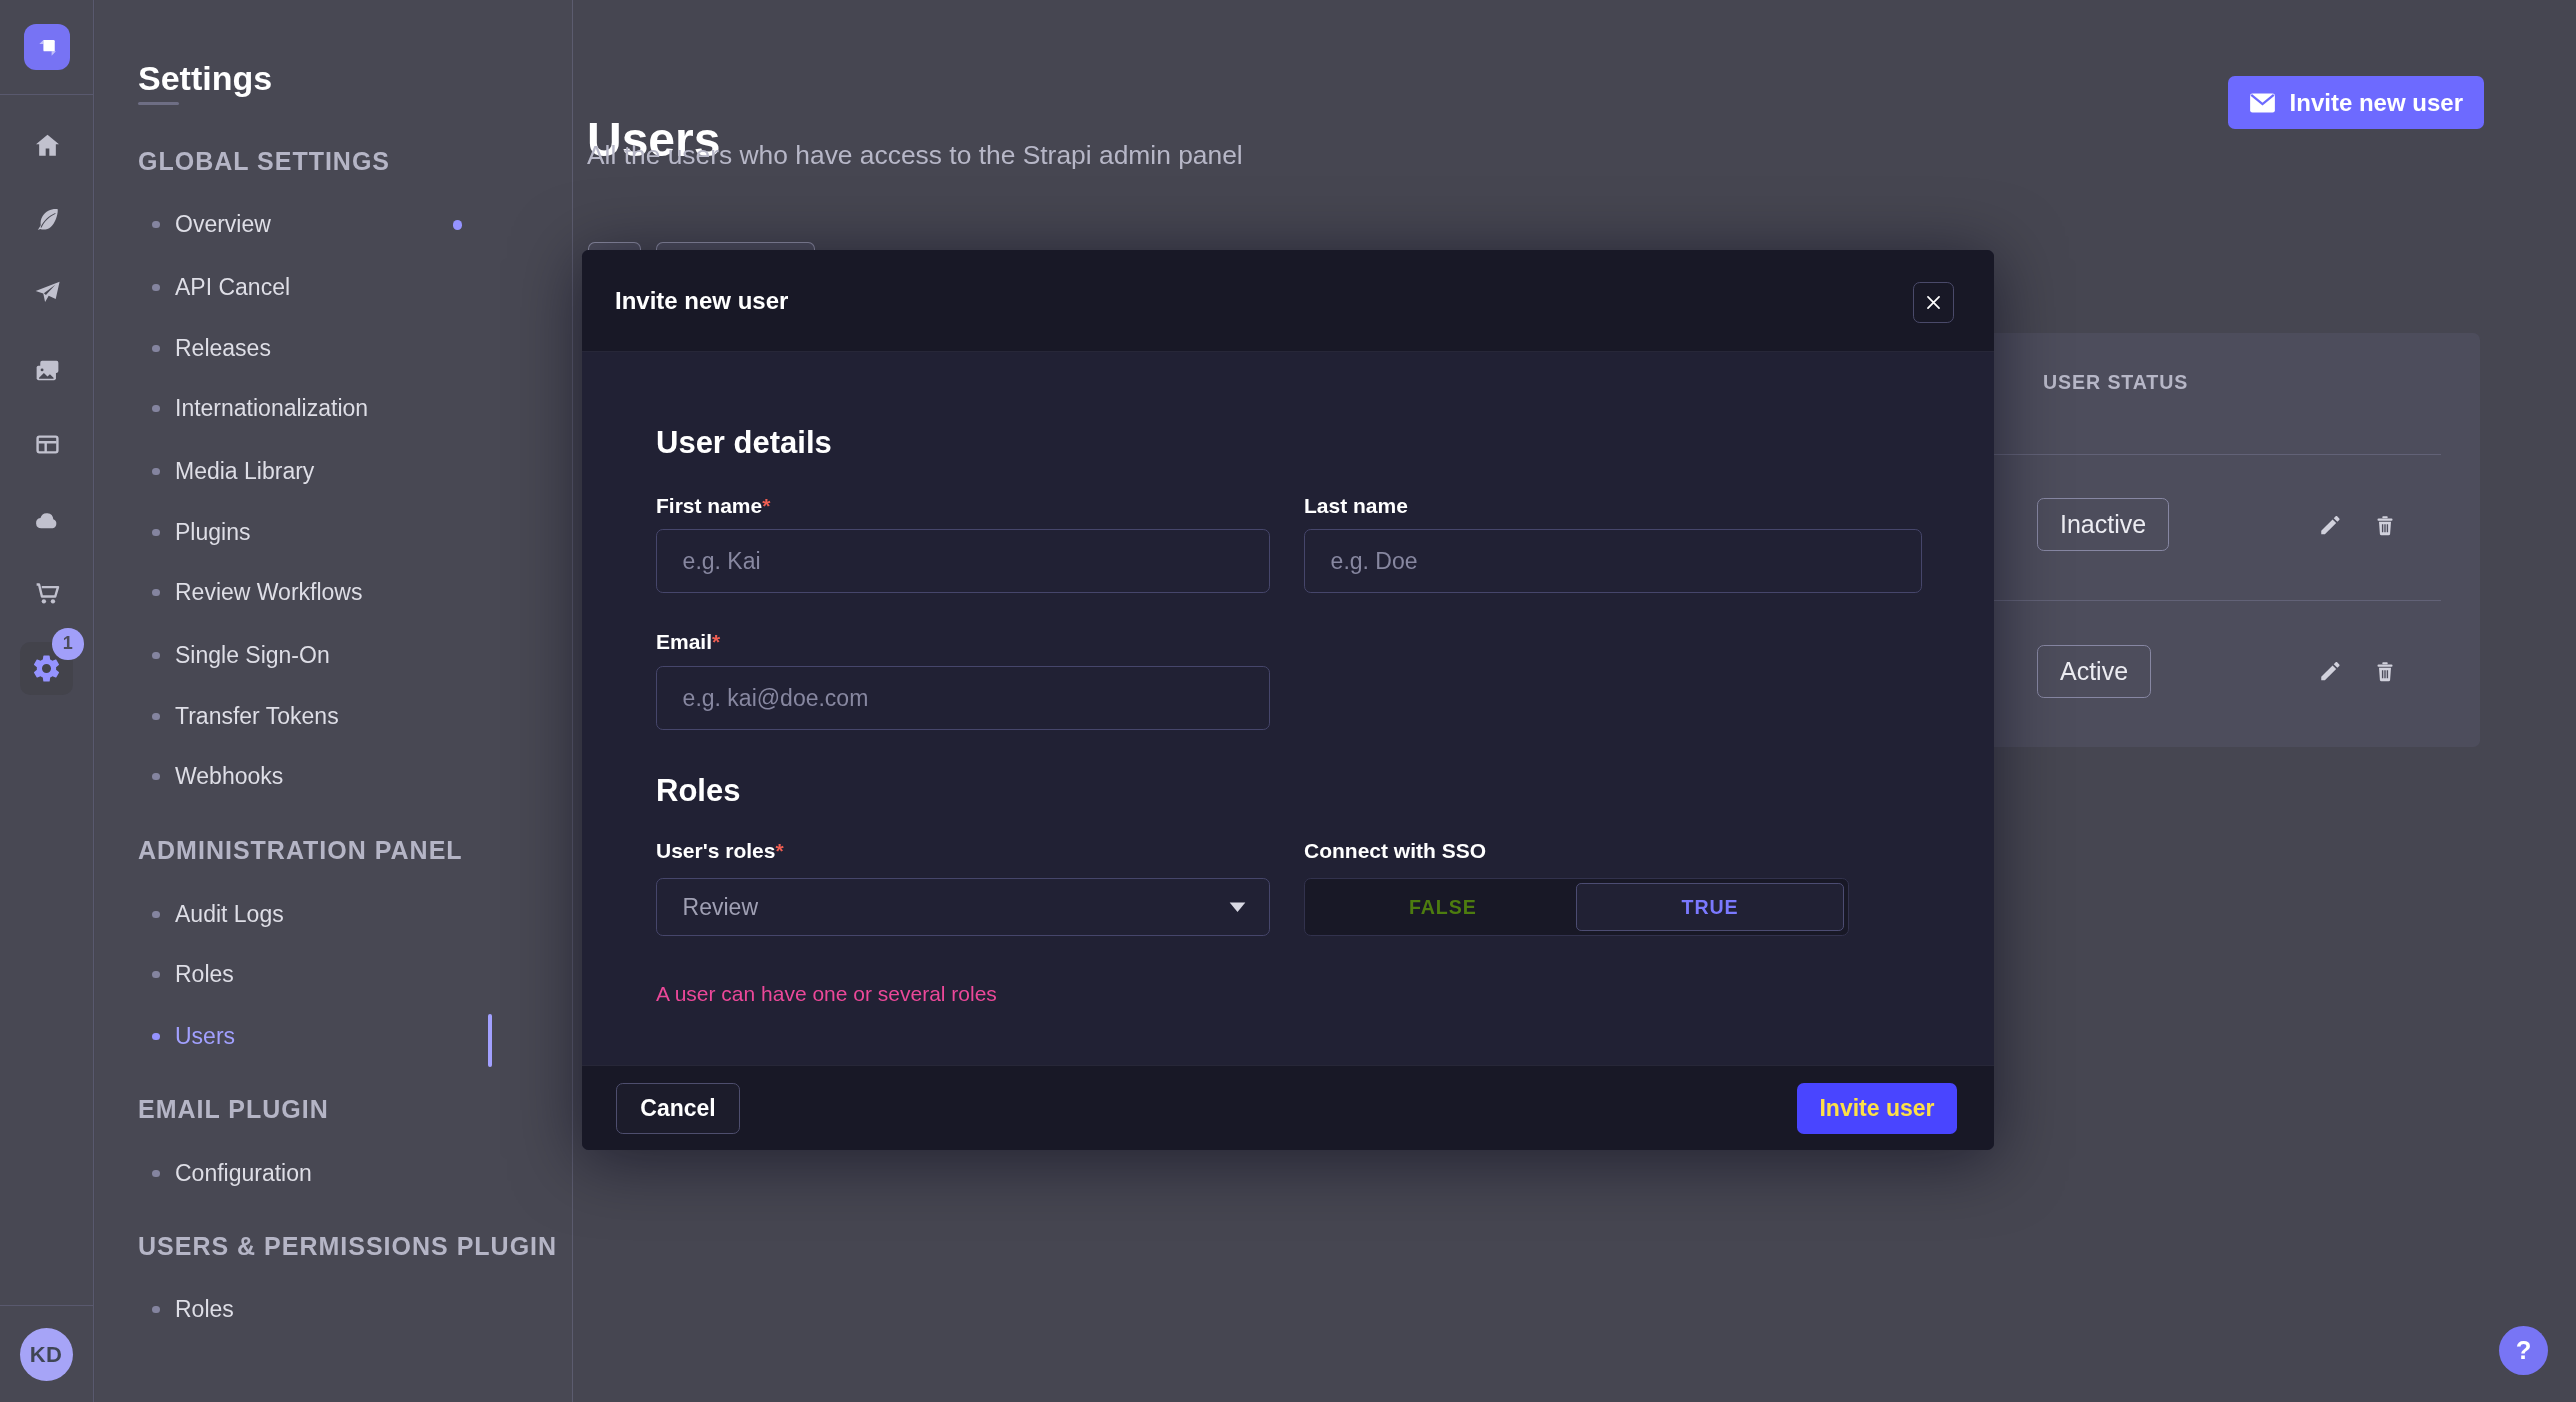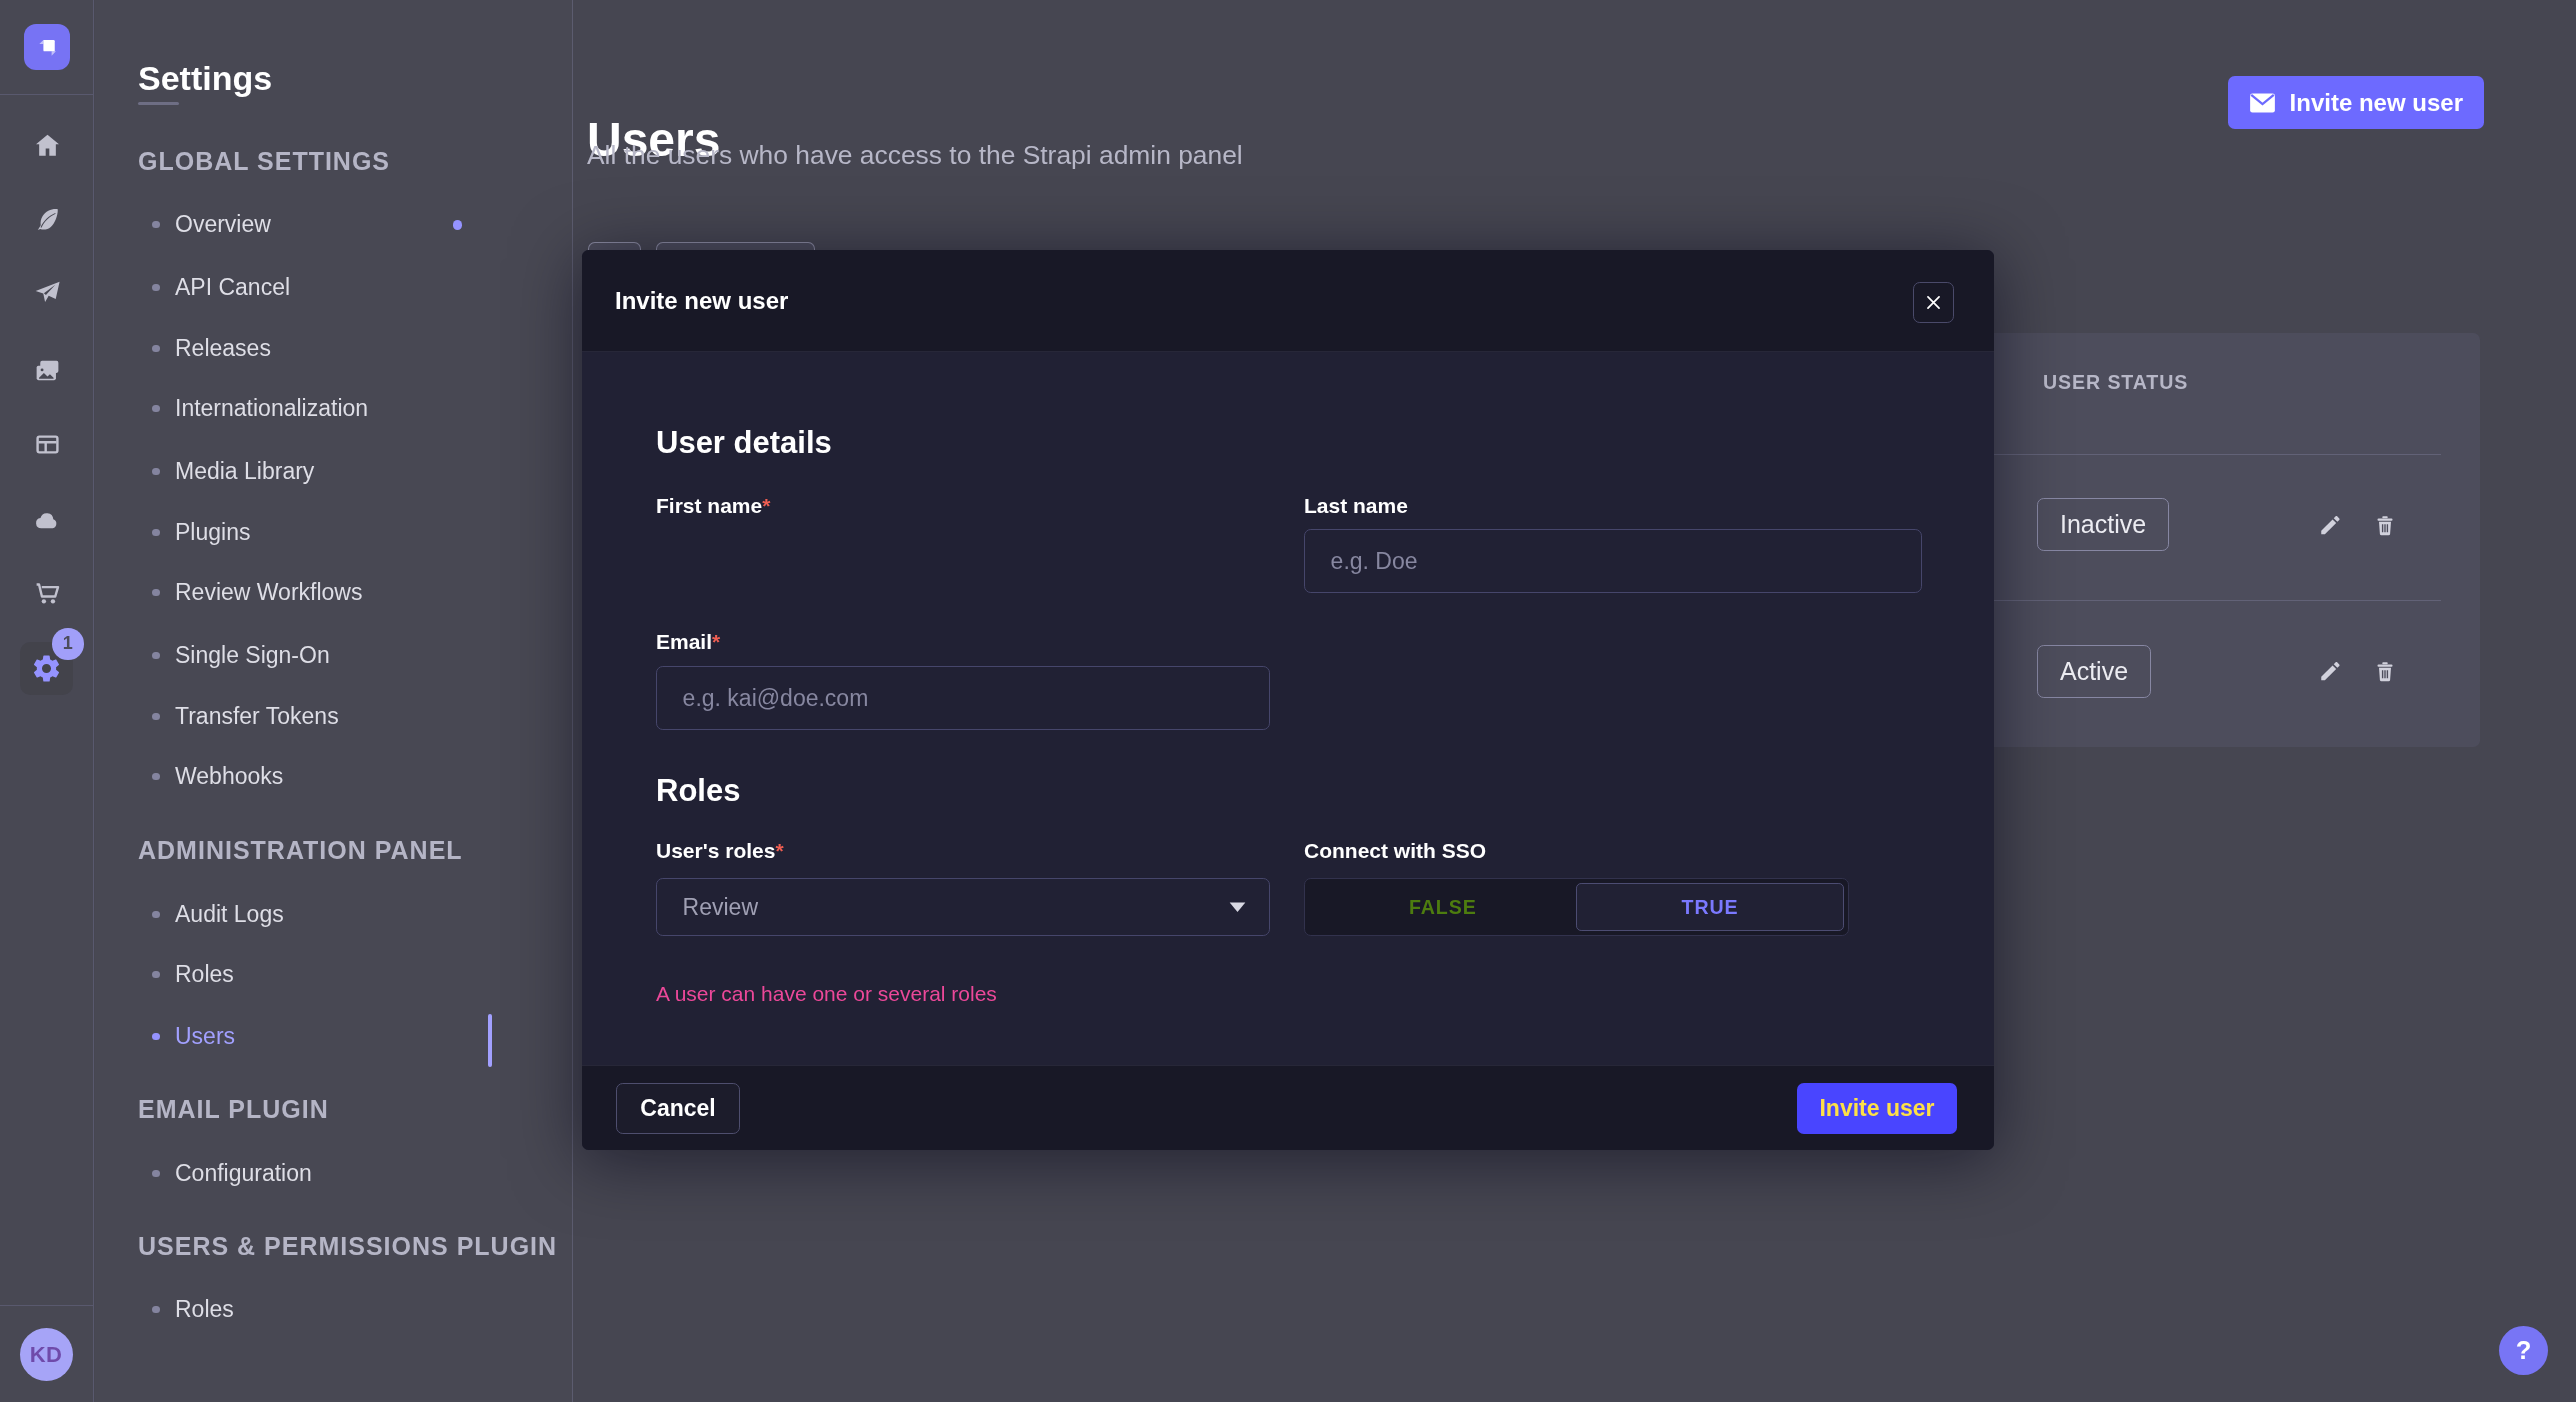--- a/index.html
+++ b/index.html
@@ -6,21 +6,21 @@
   *{box-sizing:border-box;font-family:"Liberation Sans",sans-serif;}
   .stage{position:relative;width:2576px;height:1402px;overflow:hidden;background:#181826;}
 
   
   .rail{position:absolute;left:0;top:0;width:94px;height:1402px;background:#1b1b29;border-right:0.9px solid #30304a;z-index:1;}
   .logo-btn{position:absolute;left:24px;top:24px;width:46px;height:46px;border-radius:12px;background:#5551f2;display:flex;align-items:center;justify-content:center;}
   .rail-divider{position:absolute;left:0;width:94px;height:0.9px;background:#30304a;}
   .rail-icon{position:absolute;left:0;width:94px;height:34px;display:flex;align-items:center;justify-content:center;color:#b2b2c2;}
   .gear-tile{position:absolute;left:20.4px;top:642px;width:53px;height:53px;border-radius:10.2px;background:#14141f;display:flex;align-items:center;justify-content:center;color:#7b79ff;}
   .gear-badge{position:absolute;left:52px;top:628px;width:31.5px;height:31.5px;border-radius:50%;background:#8a88f8;color:#212134;font-size:18px;font-weight:bold;display:flex;align-items:center;justify-content:center;}
-  .avatar{position:absolute;left:19.6px;top:1328px;width:53px;height:53px;border-radius:50%;background:#908ef5;color:#4c1d95;font-size:22px;font-weight:bold;display:flex;align-items:center;justify-content:center;letter-spacing:0.4px;}
+  .avatar{position:absolute;left:19.6px;top:1328px;width:53px;height:53px;border-radius:50%;background:#908ef5;color:#0f172a;font-size:22px;font-weight:bold;display:flex;align-items:center;justify-content:center;letter-spacing:0.4px;}
 
   .sidebar{position:absolute;left:95px;top:0;width:478px;height:1402px;background:#1b1b29;border-right:0.9px solid #34344c;z-index:1;}
   .side-title{position:absolute;left:43px;top:36px;font-size:34px;font-weight:bold;color:#ffffff;}
   .side-underline{position:absolute;left:43px;top:102px;width:41px;height:3.4px;border-radius:1.7px;background:#4a4a66;}
   .side-label{position:absolute;left:43px;font-size:25px;font-weight:bold;letter-spacing:1px;color:#a3a3b8;}
   .nav-item{position:absolute;left:0;width:395px;height:29px;display:flex;align-items:center;cursor:pointer;}
   .bullet{position:absolute;left:57px;width:7.7px;height:7.7px;border-radius:50%;background:#666687;}
   .nav-label{position:absolute;left:80px;font-size:23px;color:#d6d6e0;white-space:nowrap;}
   .nav-item.active .bullet{background:#7b79ff;}
   .nav-item.active .nav-label{color:#8b89ff;}
@@ -278,20 +278,21 @@
           <path d="M5 5l14 14M19 5L5 19" stroke="#fff" stroke-width="2.2" stroke-linecap="round"></path>
         </svg>
       </button>
     </div>
 
     <div class="m-heading" style="top:175px">User details</div>
 
     <label class="f-label" style="left:74px;top:244px"><span>First name</span><span class="req">*</span></label>
     <label class="f-label" style="left:722px;top:244px"><span>Last name</span></label>
 
+    <input class="field-input" style="left: 74px; top: 279px; width: 614px;" placeholder="e.g. Kai">
     <input class="field-input" style="left: 722px; top: 279px; width: 618px;" placeholder="e.g. Doe">
 
     <label class="f-label" style="left:74px;top:380px"><span>Email</span><span class="req">*</span></label>
     <input class="field-input" style="left: 74px; top: 416px; width: 614px;" placeholder="e.g. kai@doe.com">
 
     <div class="m-heading" style="top:523px">Roles</div>
 
     <label class="f-label" style="left:74px;top:589px"><span>User's roles</span><span class="req">*</span></label>
     <label class="f-label" style="left:722px;top:589px">Connect with SSO</label>
 

